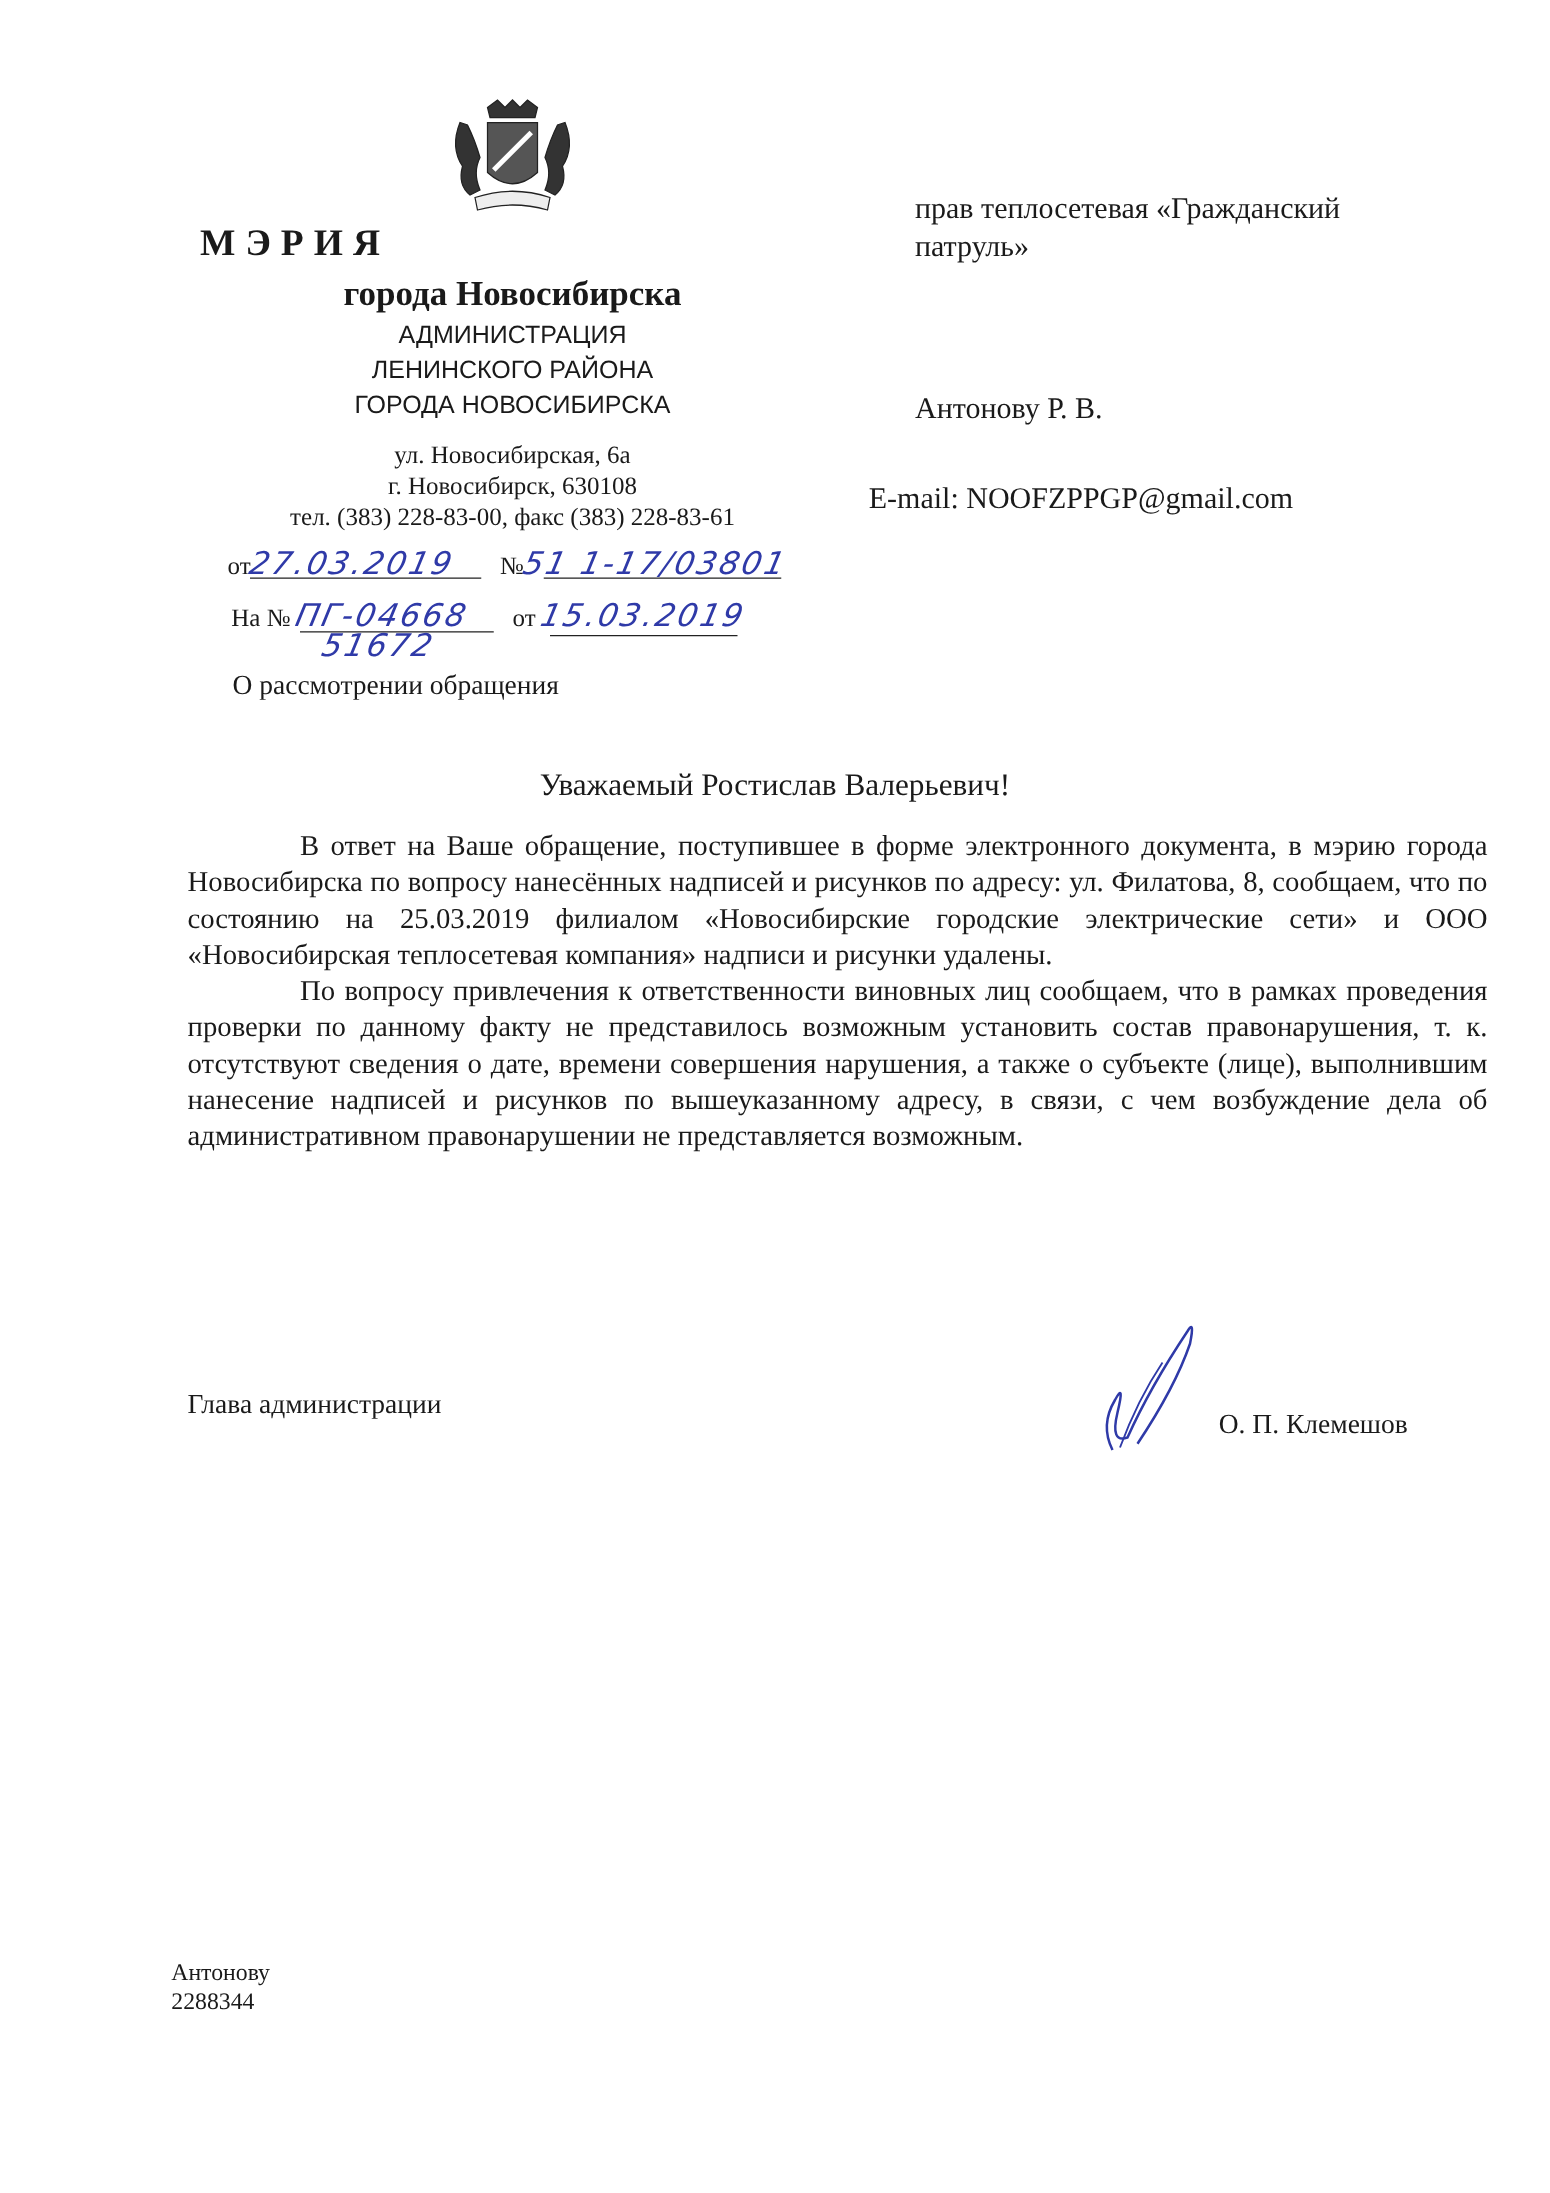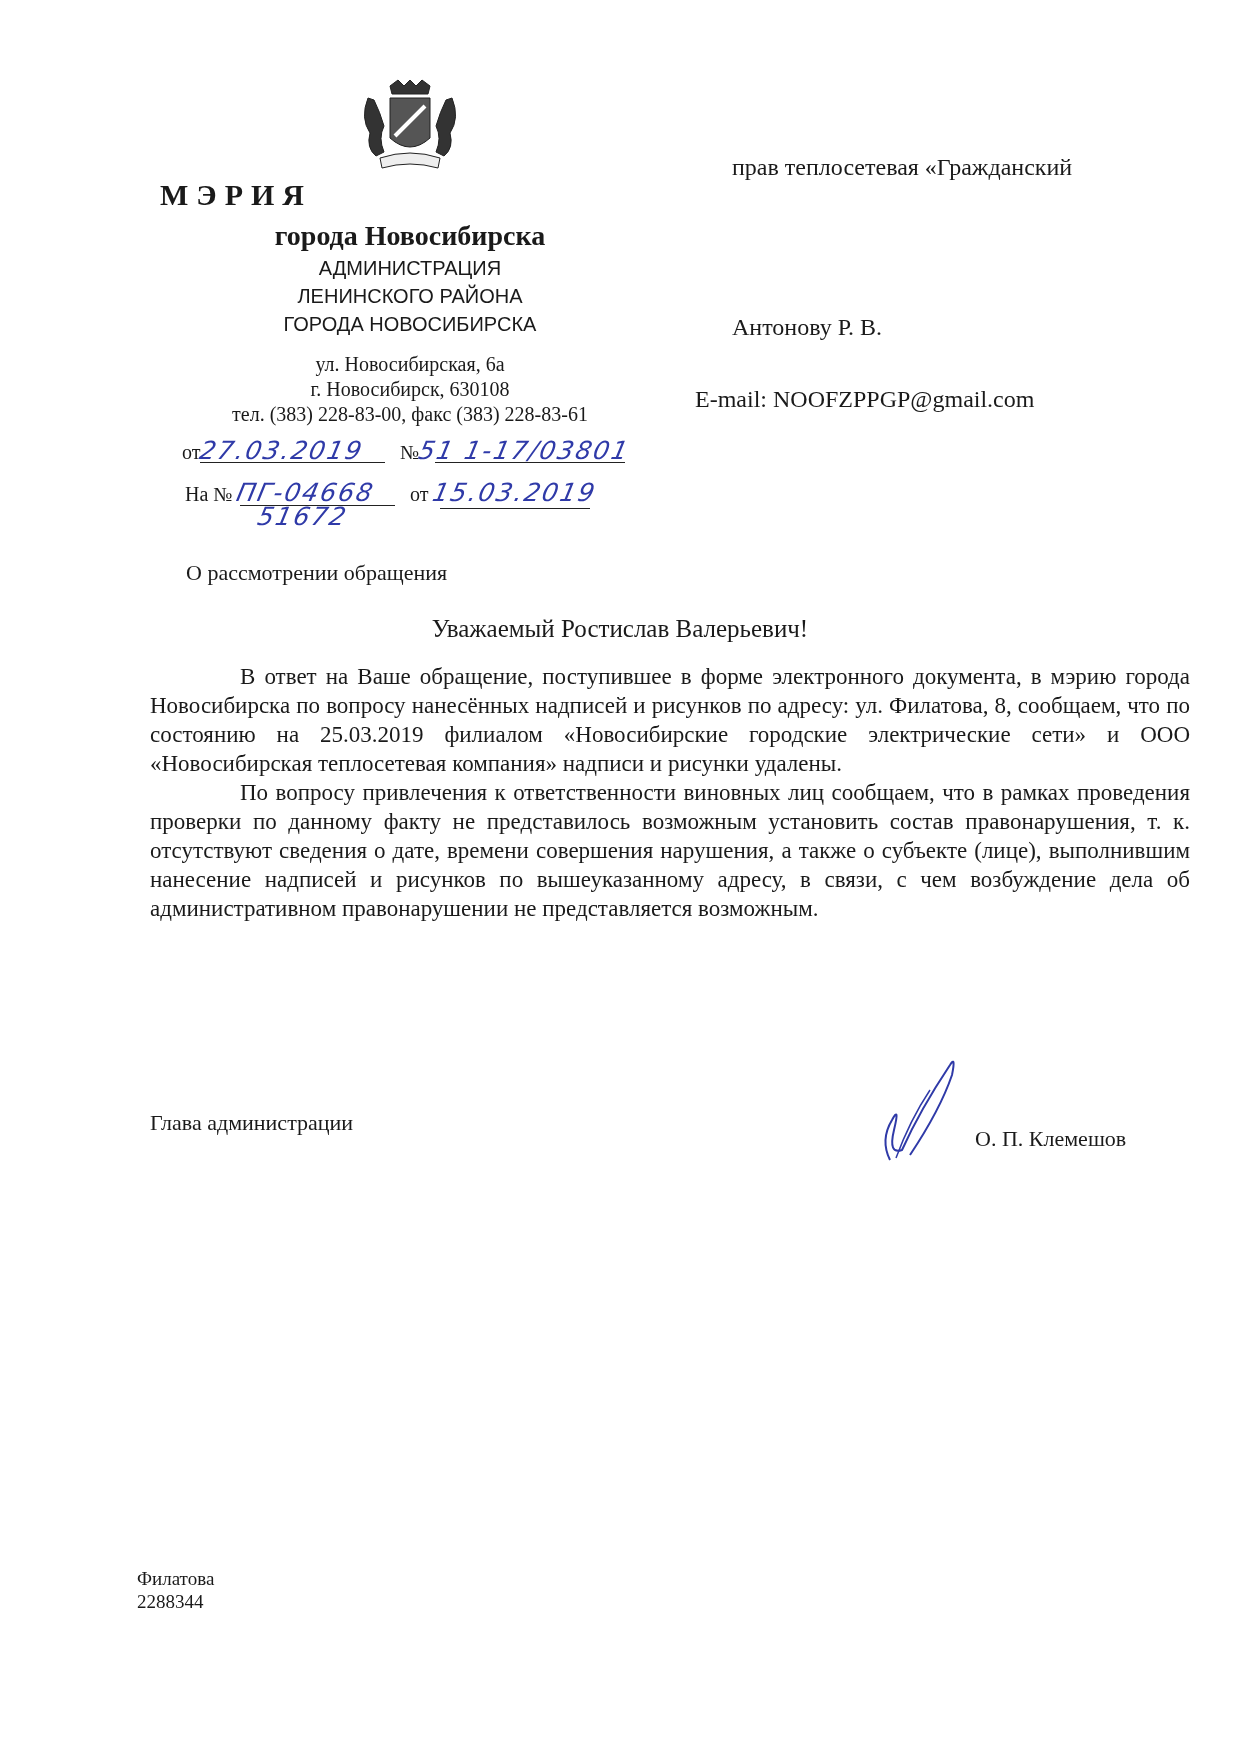--- a/index.html
+++ b/index.html
@@ -16,21 +16,21 @@
   .admin-lines { left: 160px; top: 254px; width: 500px; text-align: center;
                  font-family: "Liberation Sans", "DejaVu Sans", sans-serif; font-size: 20px; line-height: 28px; }
   .address-lines { left: 150px; top: 352px; width: 520px; text-align: center;
                    font-size: 20px; line-height: 25px; }
 
   .reg-row { font-size: 20px; }
   .hand { font-family: "DejaVu Sans", sans-serif; font-style: italic; color: #2f3aa8;
           font-size: 25px; letter-spacing: 2px; transform: skewX(-12deg); display: inline-block; }
   .uline { position: absolute; height: 1px; background: #222; }
 
-  .subject { left: 186px; top: 560px; font-size: 22px; }
+  .subject { left: 186px; top: 535px; font-size: 22px; }
 
   
   .addressee { left: 732px; top: 152px; width: 470px; font-size: 24px; line-height: 31px; }
   .addressee-name { left: 732px; top: 314px; font-size: 24px; }
   .addressee-email { left: 695px; top: 386px; font-size: 24px; }
 
   
   .greeting { left: 0; top: 615px; width: 1240px; text-align: center; font-size: 25px; }
   .body { left: 150px; top: 662px; width: 1040px; font-size: 23px; line-height: 29px;
           text-align: justify; }
@@ -92,35 +92,36 @@
 <div class="abs reg-row" style="left:410px; top:478px;">
   <span>от</span>
   <span class="hand">15.03.2019</span>
 </div>
 <div class="uline" style="left:440px; top:508px; width:150px;"></div>
 
 <div class="abs subject">О рассмотрении обращения</div>
 
 <div class="abs addressee">
   <div>прав теплосетевая «Гражданский</div>
+  <div>патруль»</div>
 </div>
 <div class="abs addressee-name">Антонову Р. В.</div>
 <div class="abs addressee-email">E-mail: NOOFZPPGP@gmail.com</div>
 
 <div class="abs greeting">Уважаемый Ростислав Валерьевич!</div>
 <div class="abs body">
   <p>В ответ на Ваше обращение, поступившее в форме электронного документа, в мэрию города Новосибирска по вопросу нанесённых надписей и рисунков по адресу: ул. Филатова, 8, сообщаем, что по состоянию на 25.03.2019 филиалом «Новосибирские городские электрические сети» и ООО «Новосибирская теплосетевая компания» надписи и рисунки удалены.</p>
   <p>По вопросу привлечения к ответственности виновных лиц сообщаем, что в рамках проведения проверки по данному факту не представилось возможным установить состав правонарушения, т. к. отсутствуют сведения о дате, времени совершения нарушения, а также о субъекте (лице), выполнившим нанесение надписей и рисунков по вышеуказанному адресу, в связи, с чем возбуждение дела об административном правонарушении не представляется возможным.</p>
 </div>
 
 <div class="abs sig-title">Глава администрации</div>
 <div class="abs sig-mark">
   <svg width="120" height="120" viewBox="0 0 120 120">
     <path d="M30 110 Q20 90 32 70 Q40 55 34 80 Q28 105 42 100 Q60 60 90 15 Q96 5 92 25 Q80 60 50 105" fill="none" stroke="#2f3aa8" stroke-width="2"></path>
     <path d="M36 108 Q50 70 70 40" fill="none" stroke="#2f3aa8" stroke-width="1.5"></path>
   </svg>
 </div>
 <div class="abs sig-name">О. П. Клемешов</div>
 
 <div class="abs executor">
-  <div>Филатова</div>
+  <div>Антонову</div>
   <div>2288344</div>
 </div>
 
 </body></html>

